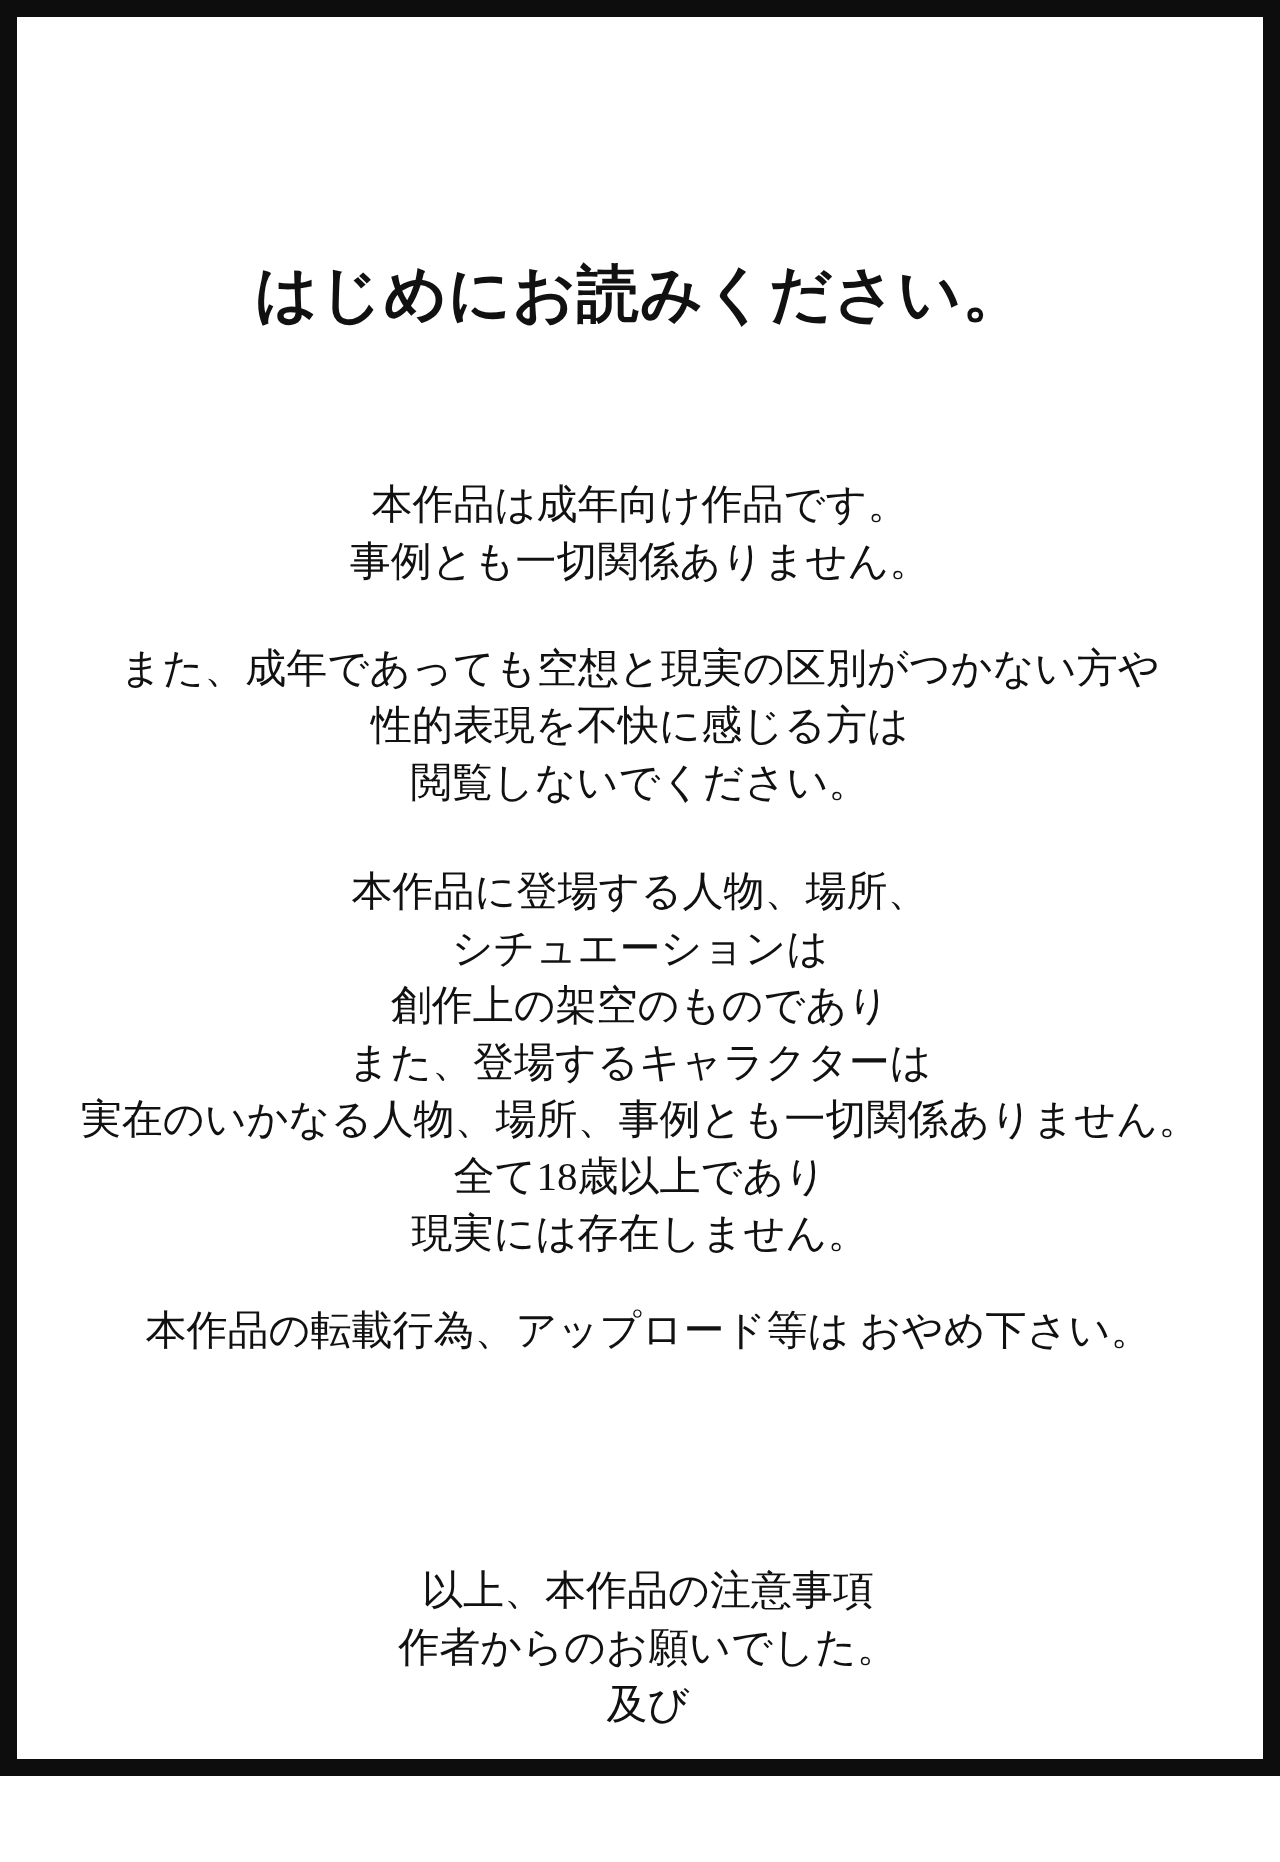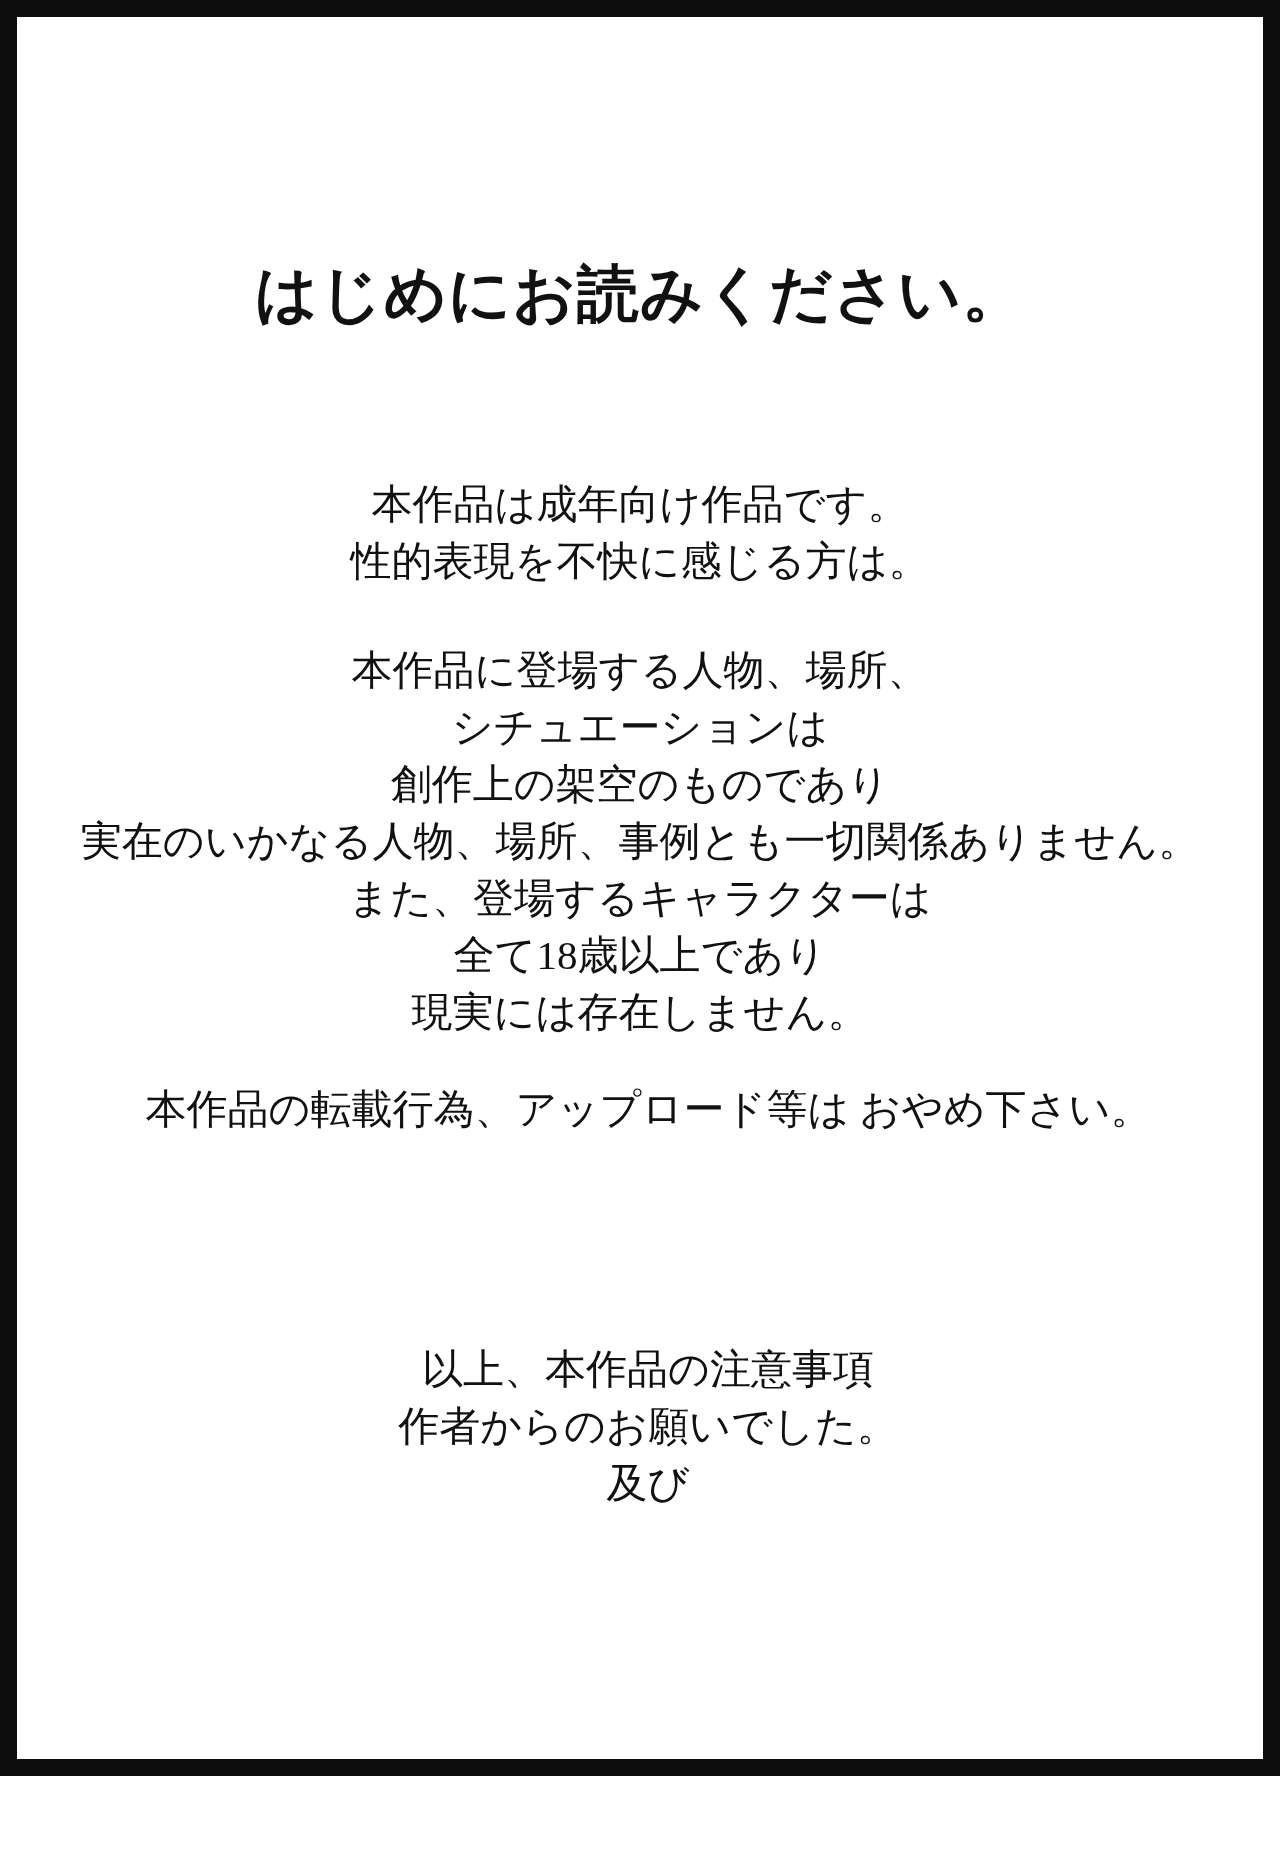--- a/index.html
+++ b/index.html
@@ -45,30 +45,35 @@
 </style>
 </head>
 <body>
 
 <div class="page">
 
   <h1 class="notice-title">はじめにお読みください。</h1>
 
   <div class="body-block block-1">
     <div class="line">本作品は成年向け作品です。</div>
-    <div class="line">性的表現を不快に感じる方は。</div>
+    <div class="line">事例とも一切関係ありません。</div>
   </div>
 
+  <div class="body-block block-2">
+    <div class="line">また、成年であっても空想と現実の区別がつかない方や</div>
+    <div class="line">性的表現を不快に感じる方は</div>
+    <div class="line">閲覧しないでください。</div>
+  </div>
 
   <div class="body-block block-3">
     <div class="line">本作品に登場する人物、場所、</div>
     <div class="line">シチュエーションは</div>
     <div class="line">創作上の架空のものであり</div>
+    <div class="line">また、登場するキャラクターは</div>
     <div class="line">実在のいかなる人物、場所、事例とも一切関係ありません。</div>
-    <div class="line">また、登場するキャラクターは</div>
     <div class="line">全て18歳以上であり</div>
     <div class="line">現実には存在しません。</div>
   </div>
 
   <div class="body-block block-4">
     <div class="line">本作品の転載行為、アップロード等は おやめ下さい。</div>
   </div>
 
   <div class="body-block block-5">
     <div class="line">以上、本作品の注意事項</div>

